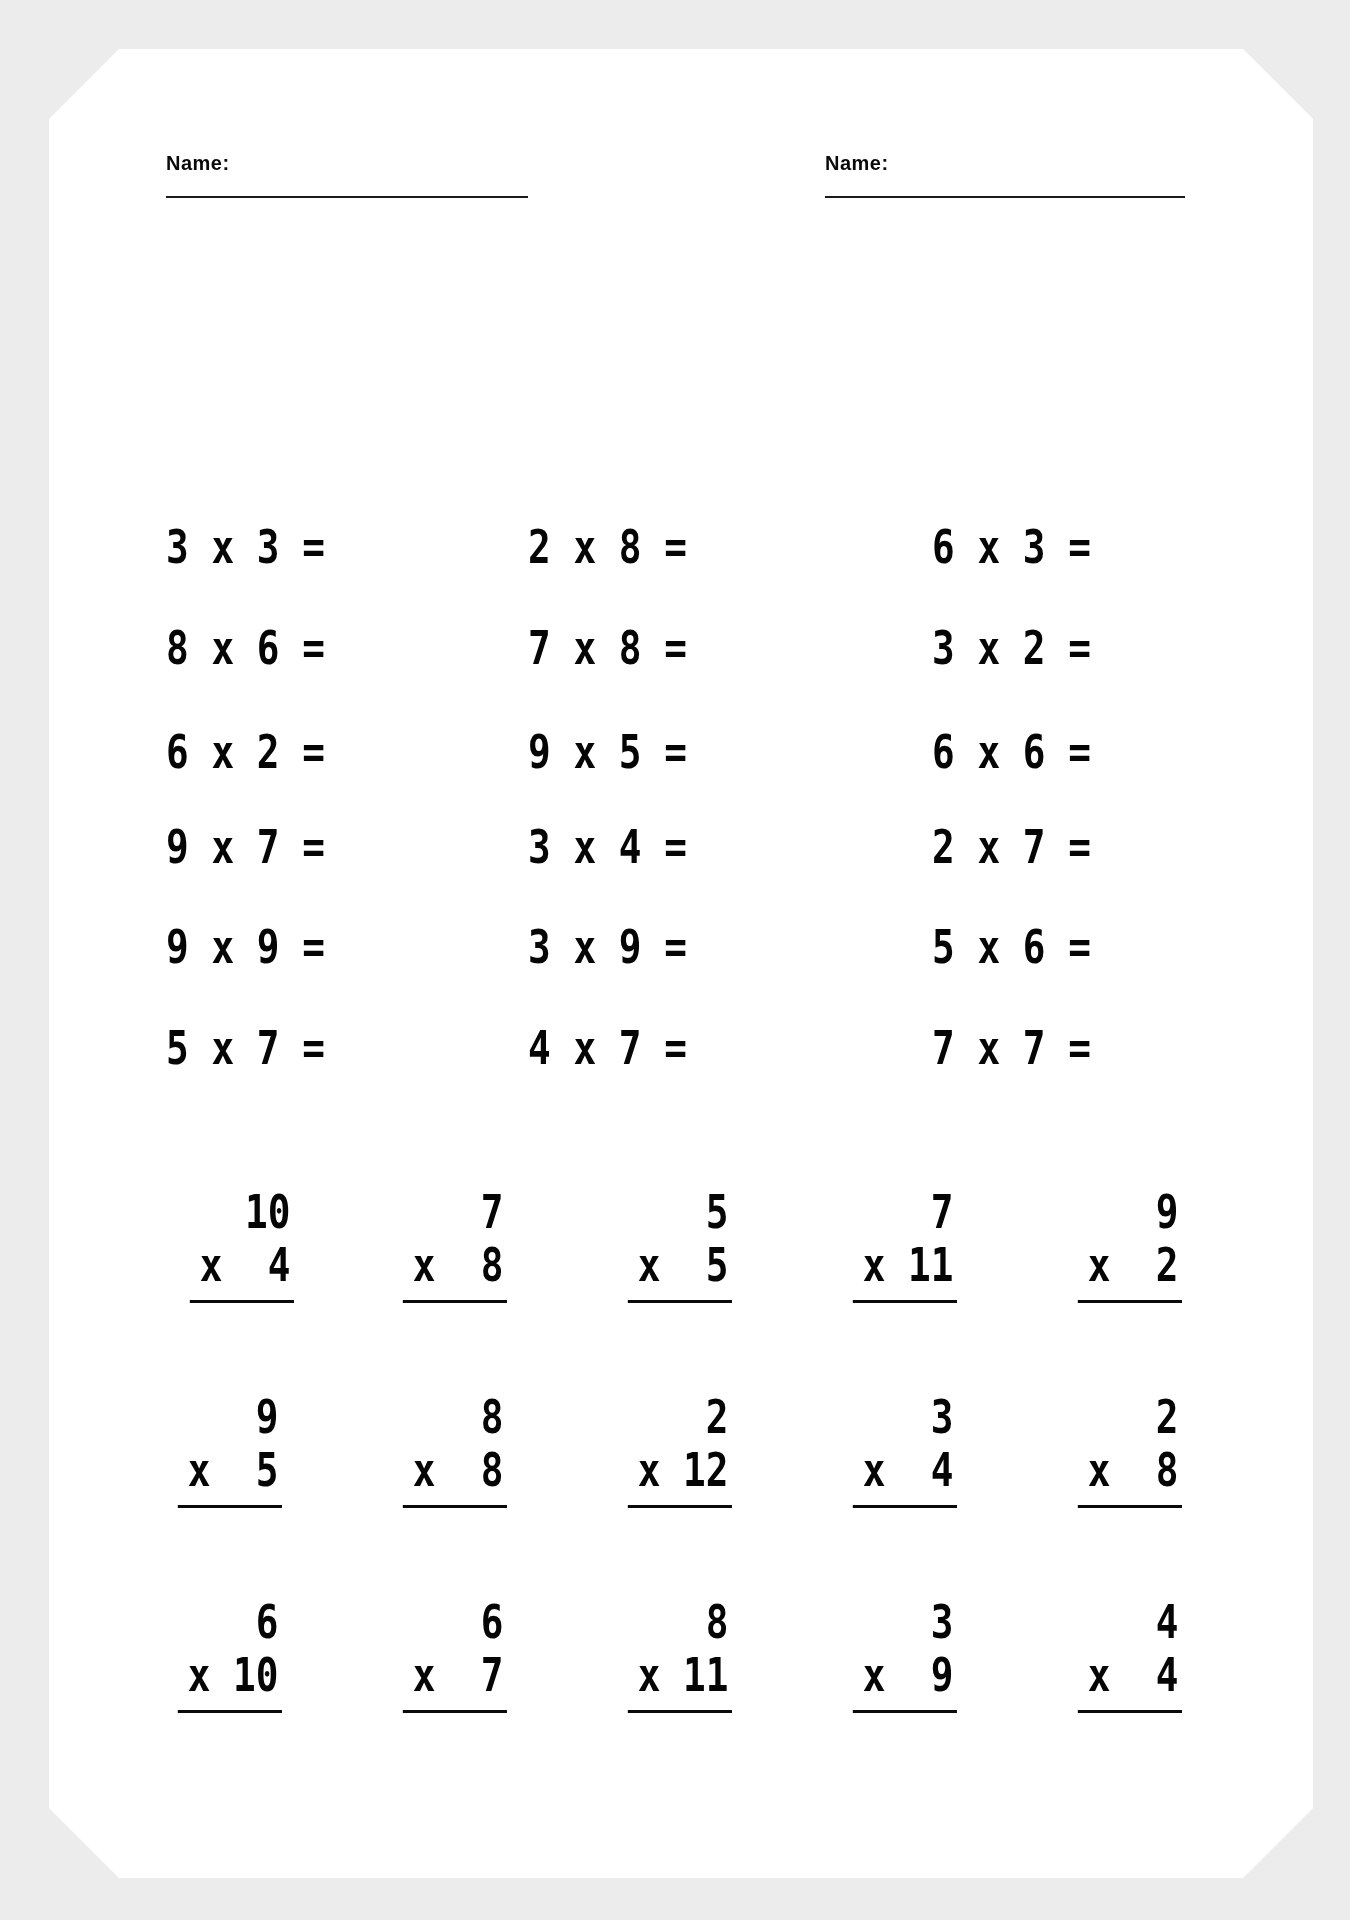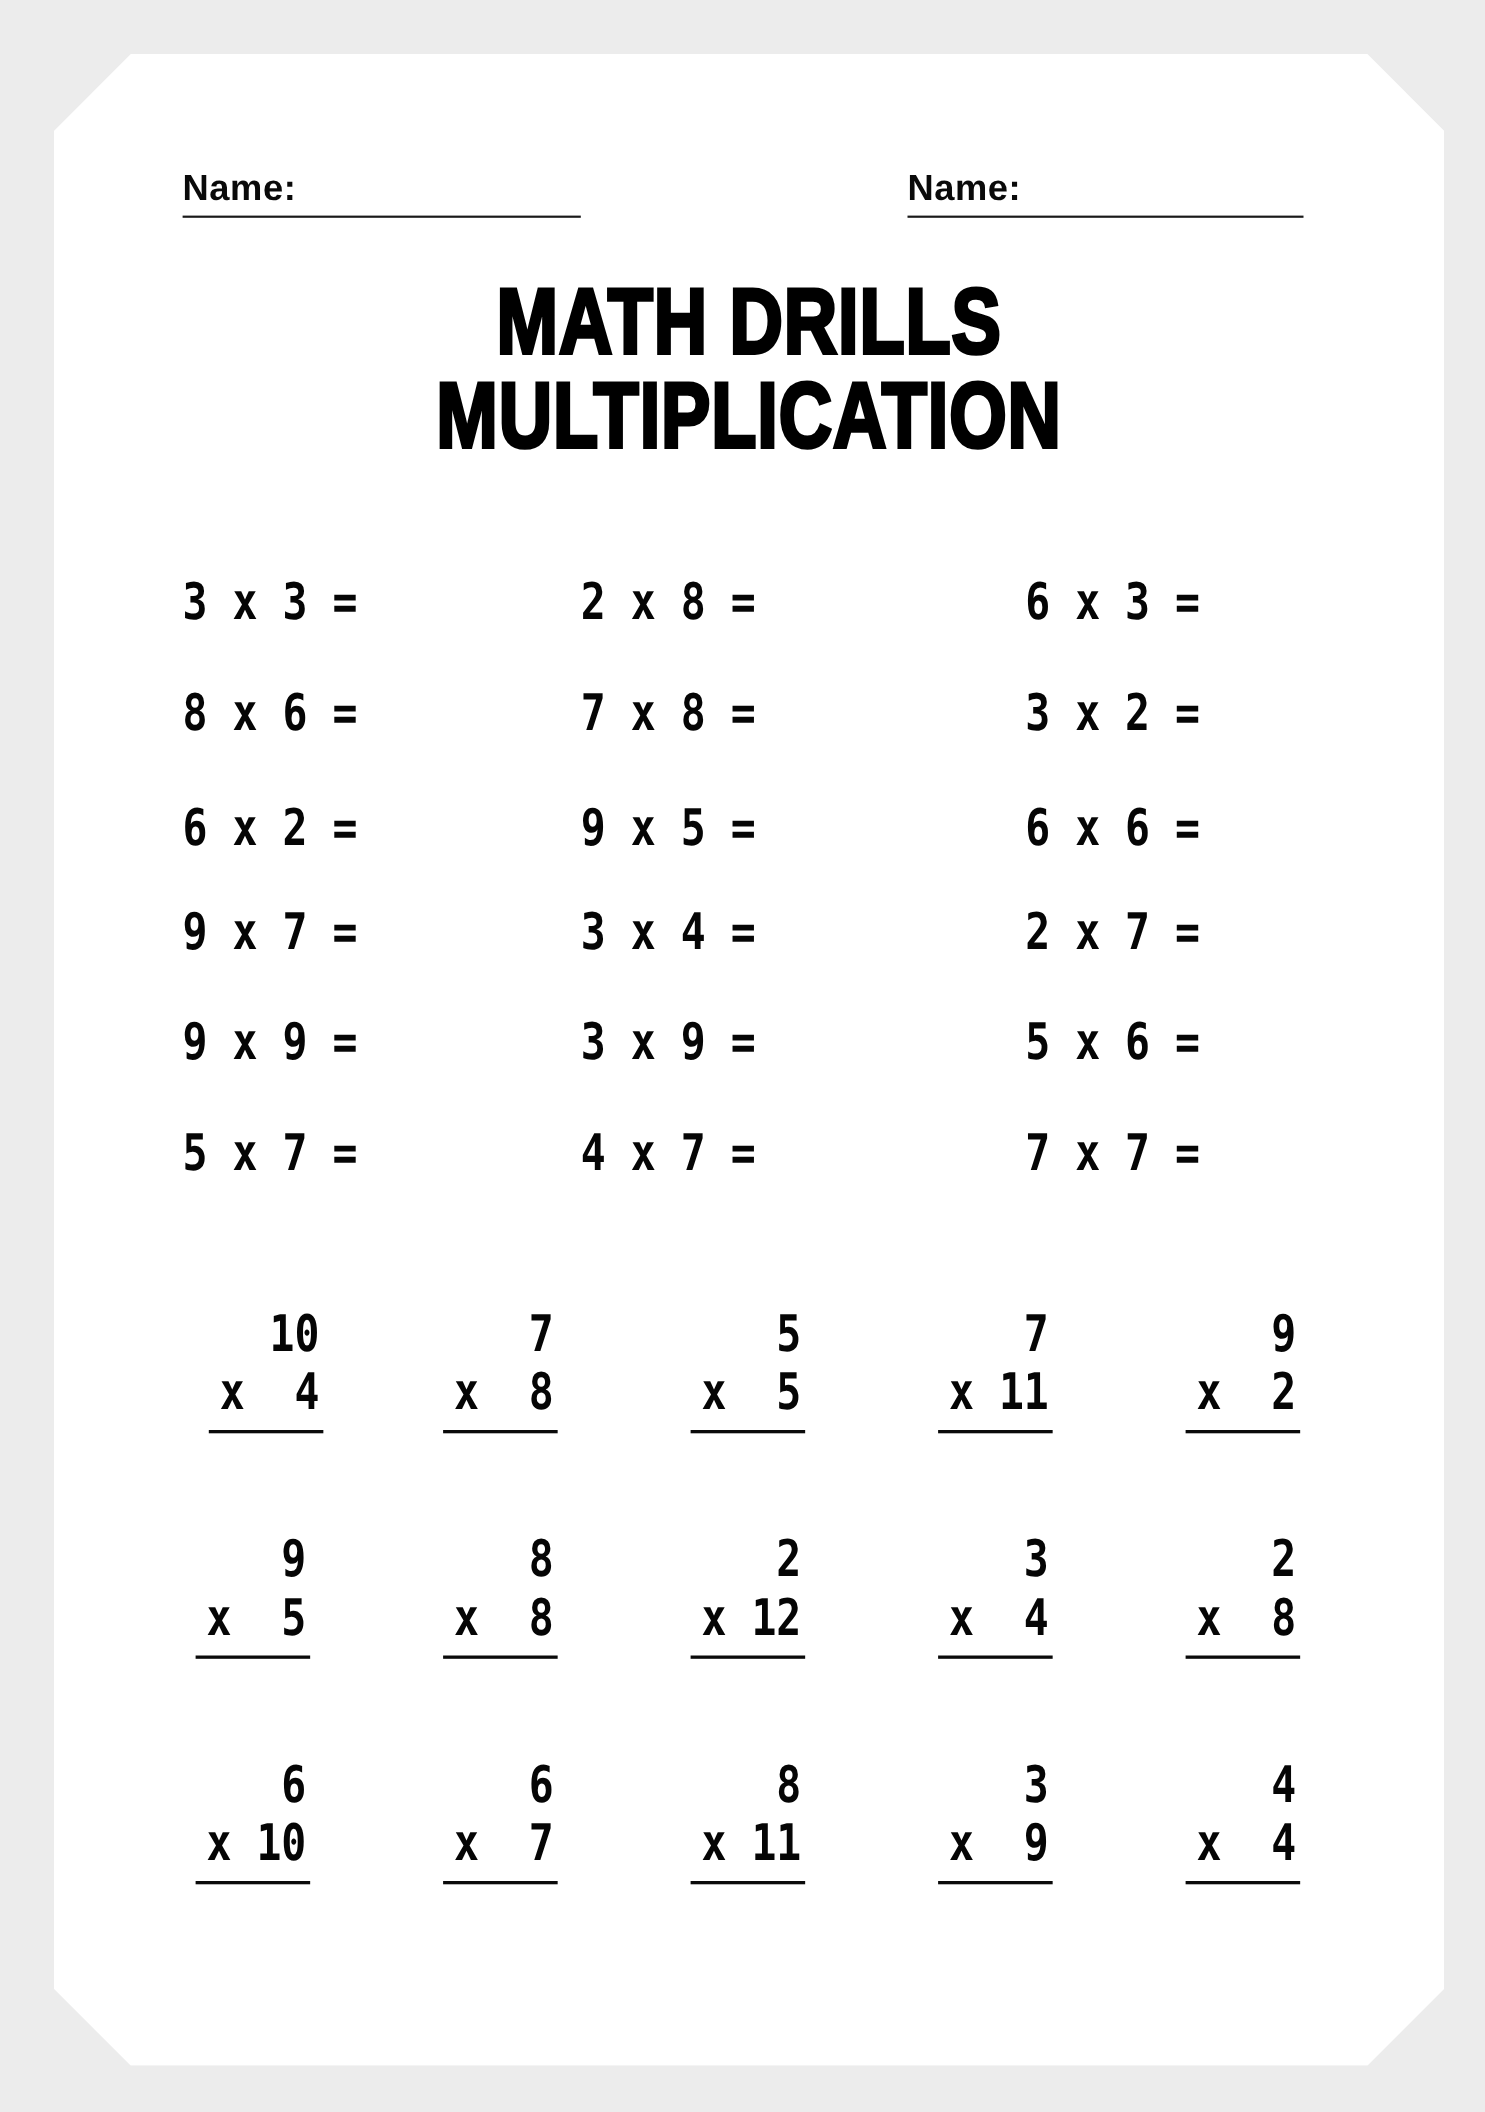--- a/index.html
+++ b/index.html
@@ -12,21 +12,21 @@
     overflow:hidden;
   }
   .sheet{
     position:absolute;left:49px;top:49px;width:1264px;height:1829px;
     background:#ffffff;
     clip-path:polygon(70px 0,calc(100% - 70px) 0,100% 70px,100% calc(100% - 70px),calc(100% - 70px) 100%,70px 100%,0 calc(100% - 70px),0 70px);
   }
   .field-label{
     position:absolute;
     font-family:"Liberation Sans", sans-serif;
-    font-weight:bold;font-size:33px;letter-spacing:.5px;color:#0a0a0a;
+    font-weight:bold;font-size:20px;letter-spacing:.5px;color:#0a0a0a;
   }
   .field-line{
     position:absolute;height:0;border-top:2px solid #1a1a1a;
   }
   .title{
     position:absolute;left:49px;top:250px;width:1264px;text-align:center;
     font-family:"Liberation Sans", sans-serif;font-weight:bold;color:#000;
   }
   .title-line{
     font-size:84px;line-height:1.0;letter-spacing:1px;
@@ -60,24 +60,20 @@
 <body>
 
 <div class="sheet">
 
   <span class="field-label" style="left:117px;top:103px;">Name:</span>
   <div class="field-line" style="left:117px;top:147px;width:362px;"></div>
 
   <span class="field-label" style="left:776px;top:103px;">Name:</span>
   <div class="field-line" style="left:776px;top:147px;width:360px;"></div>
 
-  <div class="title" style="left:0;top:201px;width:1264px;">
-    <div class="title-line">MATH DRILLS</div>
-    <div class="title-line title-line2">MULTIPLICATION</div>
-  </div>
 
   <span class="hprob" style="left:117px;top:475px;">3 x 3 =</span>
   <span class="hprob" style="left:479px;top:475px;">2 x 8 =</span>
   <span class="hprob" style="left:883px;top:475px;">6 x 3 =</span>
 
   <span class="hprob" style="left:117px;top:576px;">8 x 6 =</span>
   <span class="hprob" style="left:479px;top:576px;">7 x 8 =</span>
   <span class="hprob" style="left:883px;top:576px;">3 x 2 =</span>
 
   <span class="hprob" style="left:117px;top:680px;">6 x 2 =</span>

